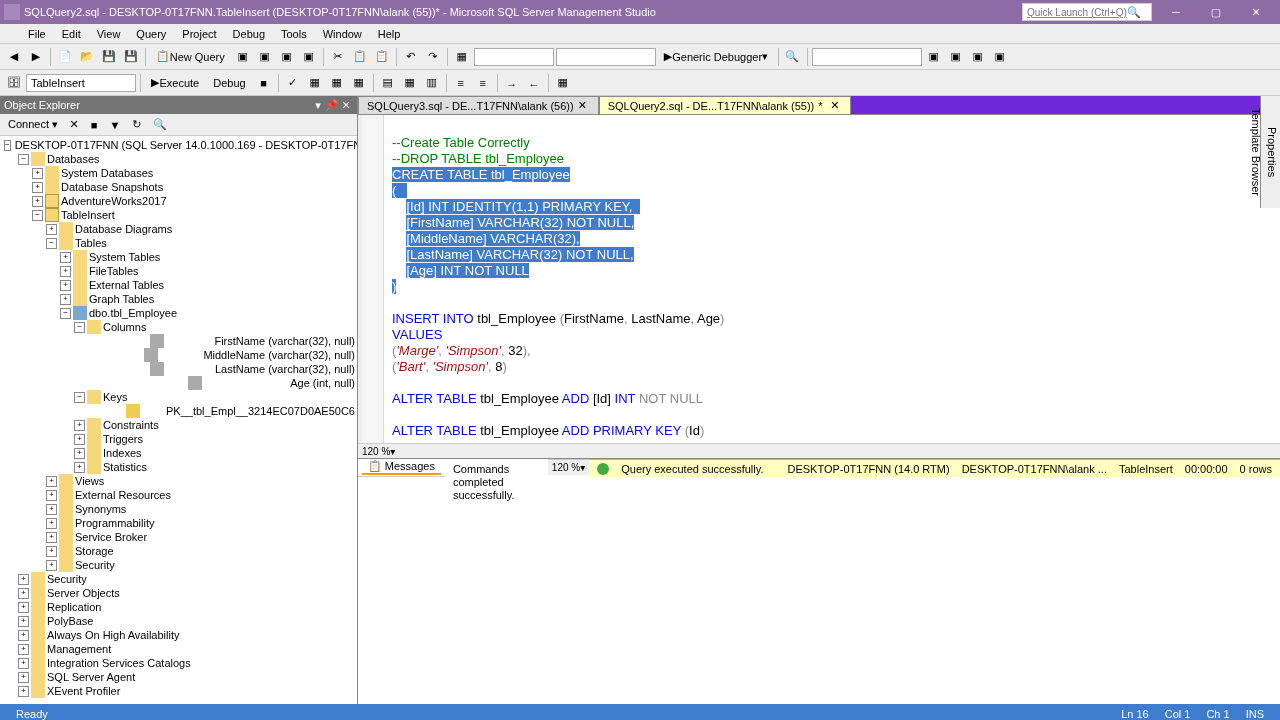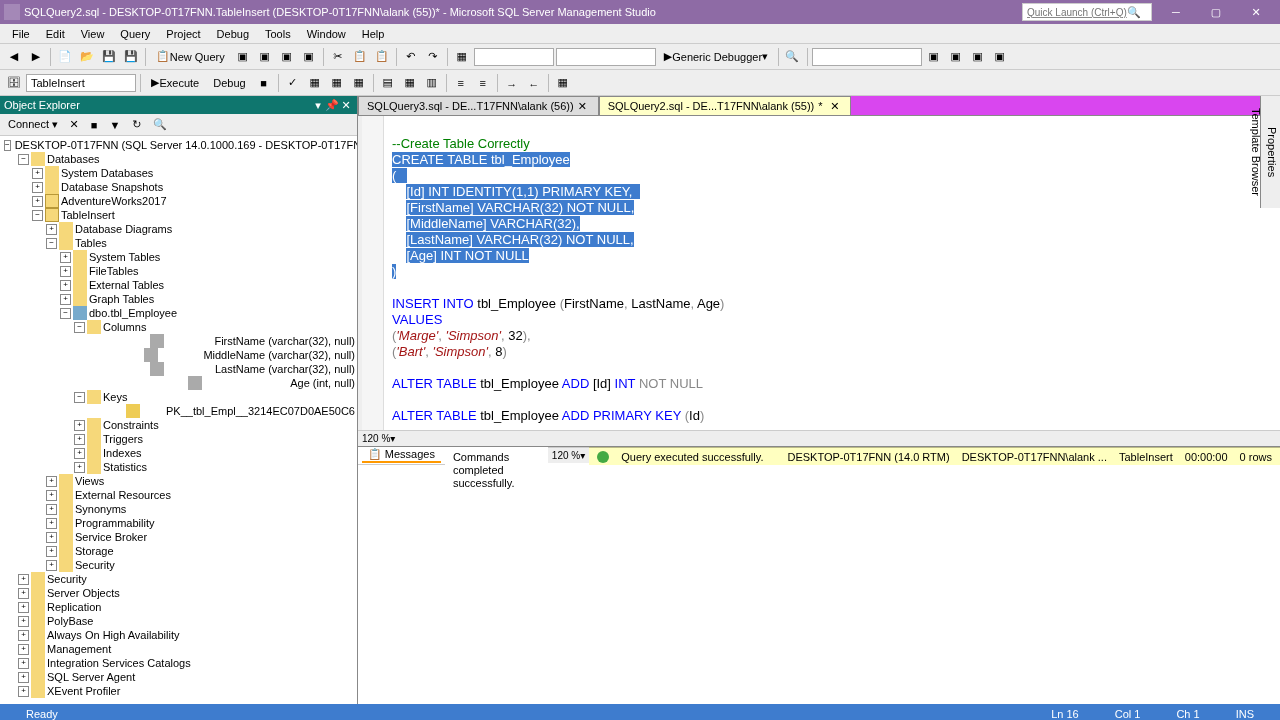--- a/index.html
+++ b/index.html
@@ -6,54 +6,54 @@
 body { width: 1280px; height: 720px; overflow: hidden; background: #fff; font-size: 11px; }
 
 .titlebar { height: 24px; background: #8e6ba5; color: #fff; display: flex; align-items: center; padding: 0 4px; }
 .titlebar .icon { width: 16px; height: 16px; background: #fff3; margin-right: 4px; }
 .titlebar .title { flex: 1; font-size: 11px; }
 .titlebar .wincontrols { display: flex; gap: 0; }
 .titlebar .wincontrols span { width: 40px; height: 24px; display: flex; align-items: center; justify-content: center; cursor: pointer; }
 .quicklaunch { width: 130px; height: 18px; background: #fff; border: 1px solid #ccc; margin-right: 4px; display: flex; align-items: center; padding: 0 4px; }
 .quicklaunch input { border: none; outline: none; width: 100px; font-size: 10px; color: #888; text-decoration: underline; }
 
-.menubar { height: 20px; background: #eee; display: flex; align-items: center; padding: 0 4px; border-bottom: 1px solid #ccc; }
+.menubar { height: 20px; background: #eee; display: flex; align-items: center; padding: 0 20px; border-bottom: 1px solid #ccc; }
 .menubar span { padding: 2px 8px; cursor: pointer; font-size: 11px; }
 
 .toolbar { height: 26px; background: #eee; display: flex; align-items: center; padding: 0 4px; border-bottom: 1px solid #ccc; gap: 2px; }
 .toolbar .btn { width: 20px; height: 20px; display: flex; align-items: center; justify-content: center; cursor: pointer; border: 1px solid transparent; }
 .toolbar .sep { width: 1px; height: 18px; background: #bbb; margin: 0 2px; }
 .toolbar .txtbtn { padding: 0 6px; height: 20px; display: flex; align-items: center; cursor: pointer; font-size: 11px; }
 .toolbar .combo { height: 18px; border: 1px solid #aaa; background: #fff; padding: 0 4px; font-size: 11px; display: flex; align-items: center; }
 
 .content { display: flex; height: 608px; }
 
 .objexp { width: 358px; border-right: 1px solid #888; display: flex; flex-direction: column; background: #fff; }
-.objexp .header { background: #0f766e; color: #fff; height: 18px; display: flex; align-items: center; padding: 0 4px; font-size: 11px; }
+.objexp .header { background: #737373; color: #fff; height: 18px; display: flex; align-items: center; padding: 0 4px; font-size: 11px; }
 .objexp .header .spacer { flex: 1; }
 .objexp .header .hbtn { width: 14px; text-align: center; cursor: pointer; }
 .objexp .toolbar2 { height: 22px; background: #eee; display: flex; align-items: center; padding: 0 4px; gap: 4px; border-bottom: 1px solid #ccc; }
 .objexp .toolbar2 .tbtn { padding: 0 4px; cursor: pointer; font-size: 11px; }
 .objexp .tree { flex: 1; overflow: auto; padding: 2px; font-size: 11px; }
 .tree .node { display: flex; align-items: center; height: 14px; white-space: nowrap; }
 .tree .exp { width: 11px; height: 11px; border: 1px solid #888; display: inline-flex; align-items: center; justify-content: center; font-size: 8px; margin-right: 2px; cursor: pointer; line-height: 1; }
 .tree .noexp { width: 13px; display: inline-block; }
 .tree .ticon { width: 14px; height: 14px; display: inline-block; margin-right: 2px; }
 .ticon.server { background: #4a8; }
 .ticon.folder { background: #f6d87a; }
 .ticon.db { background: #f6d87a; border: 1px solid #b89838; }
 .ticon.table { background: #7ac; }
 .ticon.col { background: #aaa; }
 .ticon.key { background: #ec5; }
 .l0 { padding-left: 2px; } .l1 { padding-left: 16px; } .l2 { padding-left: 30px; }
 .l3 { padding-left: 44px; } .l4 { padding-left: 58px; } .l5 { padding-left: 72px; }
 .l6 { padding-left: 86px; justify-content: space-between; }
 
 .editor-area { flex: 1; display: flex; flex-direction: column; position: relative; }
-.tabs { height: 20px; background: #d946ef; display: flex; border-bottom: 1px solid #888; }
+.tabs { height: 20px; background: #6d28d9; display: flex; border-bottom: 1px solid #888; }
 .tab { padding: 2px 8px; border: 1px solid #888; border-bottom: none; background: #ddd; display: flex; align-items: center; gap: 4px; font-size: 11px; cursor: pointer; }
 .tab.active { background: #ffffc8; }
 .tab .close { width: 12px; cursor: pointer; }
 .tab .dirty { width: 8px; }
 
 .code { flex: 1; background: #fff; font-family: Consolas, monospace; font-size: 13px; padding: 4px 0 4px 30px; position: relative; line-height: 16px; border-left: 4px solid #eee; }
 .code .margin { position: absolute; left: 0; top: 0; bottom: 0; width: 22px; background: #f5f5f5; border-right: 1px solid #ddd; }
 .code .line { white-space: pre; }
 .sel { background: #3e7cce; color: #fff !important; }
 .sel * { color: #fff !important; }
@@ -69,21 +69,21 @@
 .msgtab { height: 18px; display: flex; align-items: center; padding: 0 4px; background: #fff; border-bottom: 1px solid #ccc; }
 .msgtab .mt { padding: 0 6px; font-size: 11px; cursor: pointer; border-bottom: 2px solid #f90; }
 .msgbody { flex: 1; padding: 4px 8px; font-family: Consolas, monospace; font-size: 11px; background: #fff; }
 .msgzoom { height: 16px; background: #eee; border-top: 1px solid #ccc; padding: 0 4px; font-size: 10px; display: flex; align-items: center; }
 .querystatus { height: 18px; background: #ffffc0; border-top: 1px solid #bb8; display: flex; align-items: center; padding: 0 8px; font-size: 11px; gap: 12px; }
 .querystatus .ok { width: 12px; height: 12px; background: #4a4; border-radius: 50%; }
 .querystatus .spacer { flex: 1; }
 
 .statusbar { height: 20px; background: #3e7cce; color: #fff; display: flex; align-items: center; padding: 0 8px; font-size: 11px; }
 .statusbar .spacer { flex: 1; }
-.statusbar span { margin: 0 18px; }
+.statusbar span { margin: 0 8px; }
 
 .sidetabs { position: absolute; right: 0; top: 0; width: 20px; background: #eee; writing-mode: vertical-rl; text-align: center; font-size: 11px; padding: 4px 0; border-left: 1px solid #888; }
 .sidetab { padding: 8px 2px; cursor: pointer; }
 </style>
 </head>
 <body>
 
 <div class="titlebar">
   <span class="icon"></span>
   <span class="title">SQLQuery2.sql - DESKTOP-0T17FNN.TableInsert (DESKTOP-0T17FNN\alank (55))* - Microsoft SQL Server Management Studio</span>
@@ -408,20 +408,21 @@
           <span>SQLQuery2.sql - DE...T17FNN\alank (55))</span> 
           <span class="dirty">*</span>
           <span class="close">✕</span>
         </div>
     </div>
 
     <div class="code">
       <div class="margin"></div>
       <div class="line"> </div>
       <div class="line"><span class="cmt">--Create Table Correctly</span></div>
+      <div class="line"><span class="cmt">--DROP TABLE tbl_Employee</span></div>
       <div class="line"><span class="sel"><span class="kw">CREATE</span> <span class="kw">TABLE</span> tbl_Employee</span></div>
       <div class="line"><span class="sel"><span class="gray">(</span>   </span></div>
       <div class="line">    <span class="sel">[Id] <span class="kw">INT</span> <span class="fn">IDENTITY</span><span class="gray">(</span>1<span class="gray">,</span>1<span class="gray">)</span> <span class="kw">PRIMARY</span> <span class="kw">KEY</span><span class="gray">,</span>  </span></div>
       <div class="line">    <span class="sel">[FirstName] <span class="kw">VARCHAR</span><span class="gray">(</span>32<span class="gray">)</span> <span class="gray">NOT</span> <span class="gray">NULL</span><span class="gray">,</span></span></div>
       <div class="line">    <span class="sel">[MiddleName] <span class="kw">VARCHAR</span><span class="gray">(</span>32<span class="gray">)</span><span class="gray">,</span></span></div>
       <div class="line">    <span class="sel">[LastName] <span class="kw">VARCHAR</span><span class="gray">(</span>32<span class="gray">)</span> <span class="gray">NOT</span> <span class="gray">NULL</span><span class="gray">,</span></span></div>
       <div class="line">    <span class="sel">[Age] <span class="kw">INT</span> <span class="gray">NOT</span> <span class="gray">NULL</span></span></div>
       <div class="line"><span class="sel"><span class="gray">)</span></span></div>
       <div class="line"> </div>
       <div class="line"><span class="kw">INSERT</span> <span class="kw">INTO</span> tbl_Employee <span class="gray">(</span>FirstName<span class="gray">,</span> LastName<span class="gray">,</span> Age<span class="gray">)</span></div>

